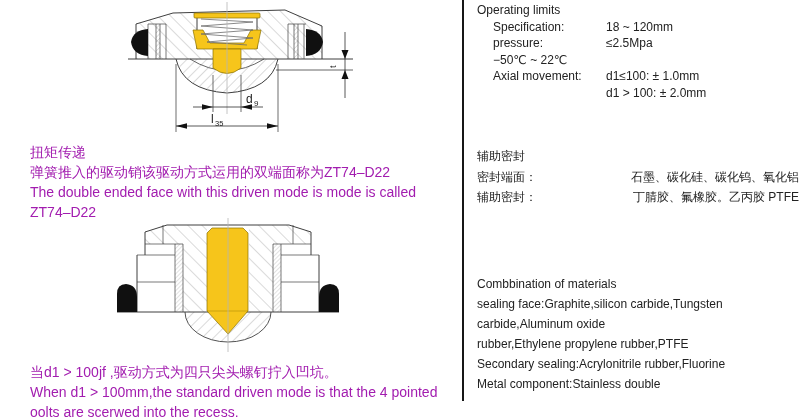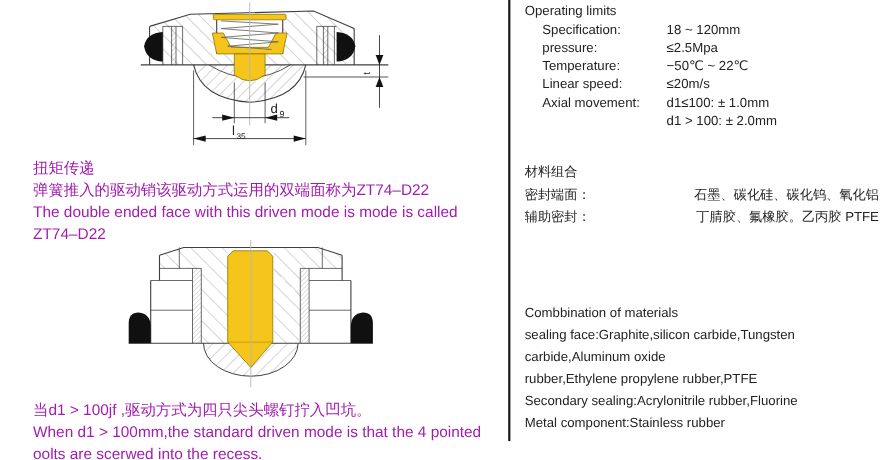--- a/index.html
+++ b/index.html
@@ -186,51 +186,46 @@
     <div>Operating limits</div>
     <div class="oprow">
       <span class="lbl">Specification:</span>
       <span>18 ~ 120mm</span>
     </div>
     <div class="oprow">
       <span class="lbl">pressure:</span>
       <span>≤2.5Mpa</span>
     </div>
     <div class="oprow">
-      <span class="lbl">Temperature:</span>
       <span>−50℃ ~ 22℃</span>
-    </div>
-    <div class="oprow">
-      <span class="lbl">Linear speed:</span>
-      <span>≤20m/s</span>
     </div>
     <div class="oprow">
       <span class="lbl">Axial movement:</span>
       <span>d1≤100: ± 1.0mm</span>
     </div>
     <div class="oprow">
       <span class="lbl"></span>
       <span>d1 &gt; 100: ± 2.0mm</span>
     </div>
   </div>
 
   <div class="rcol" id="mat-cn">
-    <div>材料组合</div>
+    <div>辅助密封</div>
     <div class="cnrow">
       <span class="lbl">密封端面：</span>
       <span>石墨、碳化硅、碳化钨、氧化铝</span>
     </div>
     <div class="cnrow">
       <span class="lbl">辅助密封：</span>
       <span>丁腈胶、氟橡胶。乙丙胶 PTFE</span>
     </div>
   </div>
 
   <div class="rcol" id="mat-en">
     <div>Combbination of materials</div>
     <div>sealing face:Graphite,silicon carbide,Tungsten</div>
     <div>carbide,Aluminum oxide</div>
     <div>rubber,Ethylene propylene rubber,PTFE</div>
     <div>Secondary sealing:Acrylonitrile rubber,Fluorine</div>
-    <div>Metal component:Stainless rubber</div>
+    <div>Metal component:Stainless double</div>
   </div>
 
 </div>
 
 </body></html>

